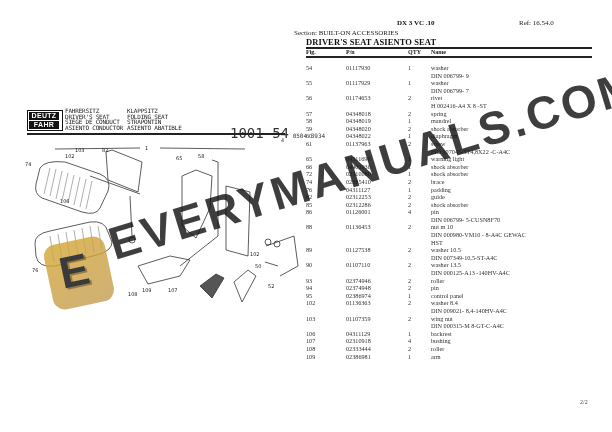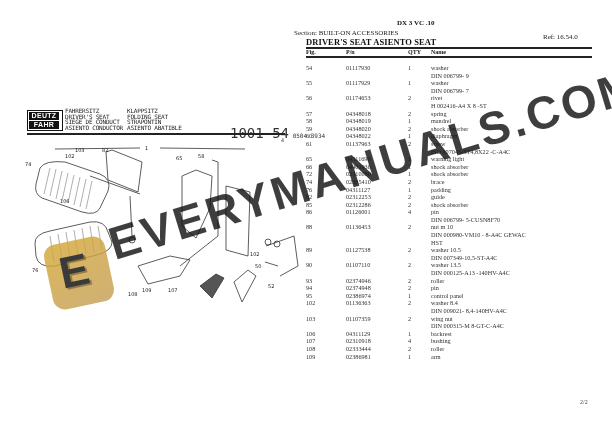--- a/index.html
+++ b/index.html
@@ -19,21 +19,21 @@
   #plate-code .big { font-size:14px; }
   #plate-sub { left:254px; top:31px; font:5px "DejaVu Sans Mono", monospace; color:#333; }
 
   
   #drawing { left:20px; top:146px; width:290px; height:160px; }
   #drawing svg { width:100%; height:100%; }
 
   
   #model { left:397px; top:19px; font:bold 7px "Liberation Serif", serif; color:#111; }
   #section { left:294px; top:29px; font:7px "Liberation Serif", serif; color:#222; }
-  #ref { left:519px; top:33px; font:7px "Liberation Serif", serif; color:#222;margin-left:24px; }
+  #ref { left:519px; top:19px; font:7px "Liberation Serif", serif; color:#222; }
   #title { left:306px; top:37px; font:bold 8.5px "Liberation Serif", serif; color:#111; letter-spacing:0.1px; }
   #rule1 { left:306px; top:47px; width:286px; height:2px; background:#222; }
   #hdr { left:306px; top:49px; width:286px; height:8px; font:bold 6px "Liberation Serif", serif; color:#111; }
   #rule2 { left:306px; top:56px; width:286px; height:2px; background:#222; }
   .hcell { position:absolute; top:0; }
   #rows { left:306px; top:64px; width:300px; }
   .row { position:relative; font:6.2px "Liberation Serif", serif; color:#333; line-height:7.6px; }
   .row .fig { position:absolute; left:0; }
   .row .pn { position:absolute; left:40px; }
   .row .qty { position:absolute; left:102px; }

